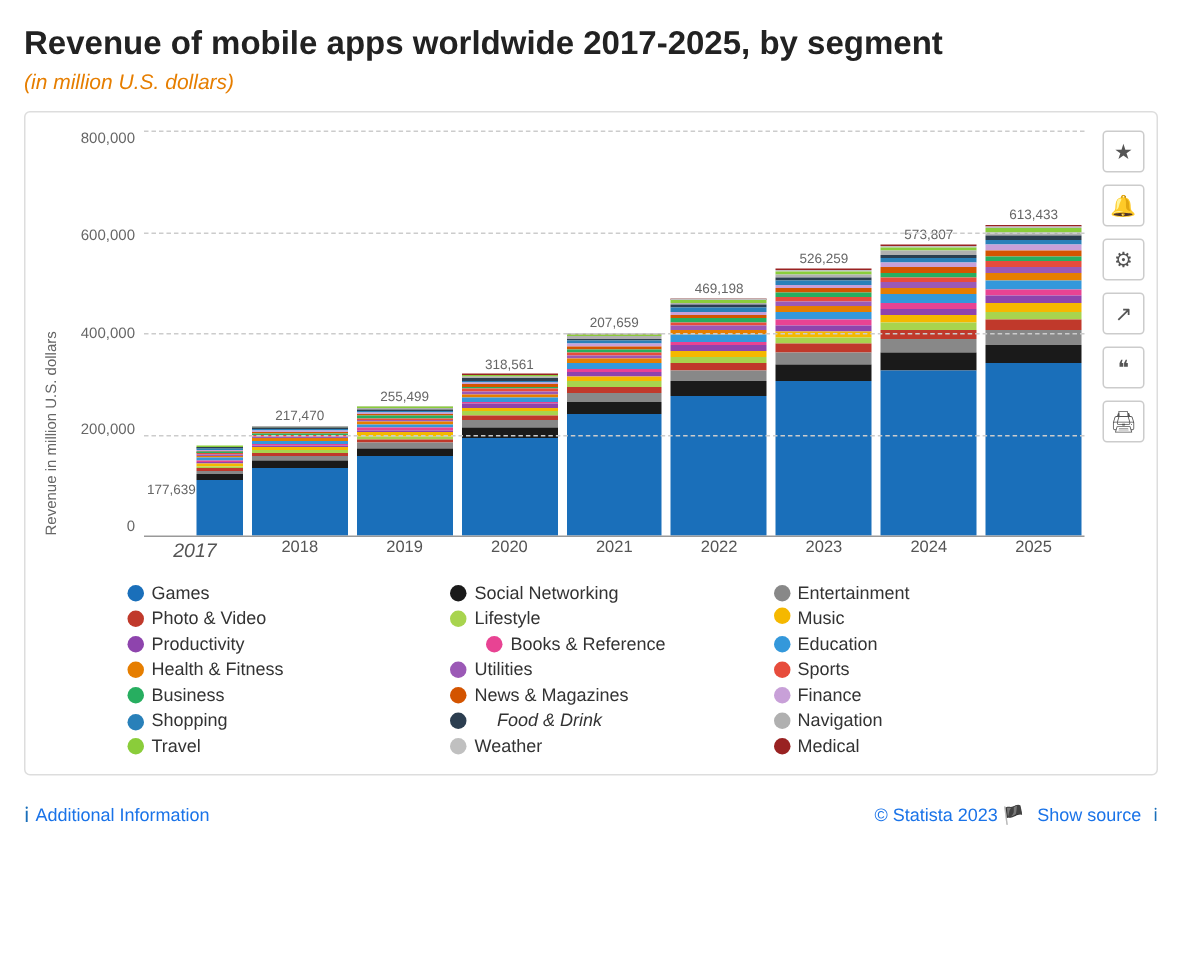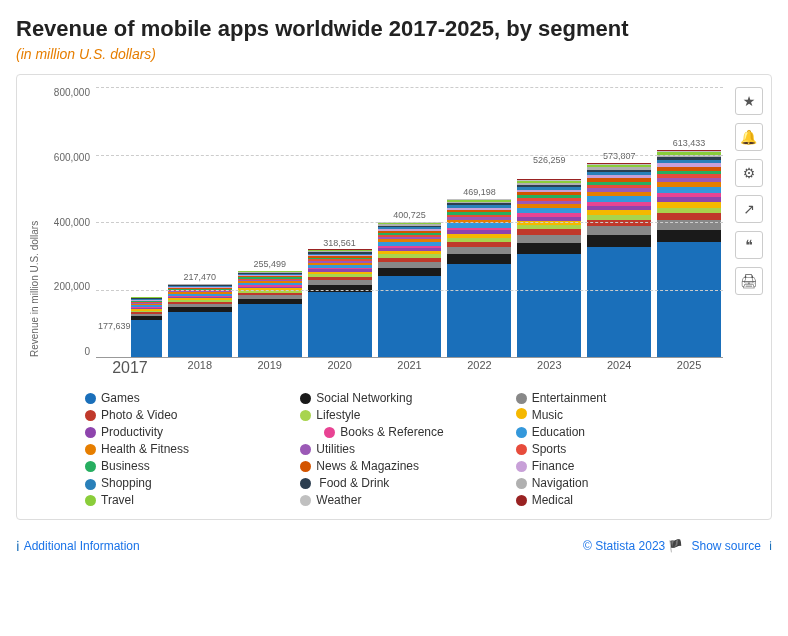--- a/index.html
+++ b/index.html
@@ -220,21 +220,21 @@
                   <div style="width: 100%; height: 1.51875px; background: rgb(200, 160, 216);"></div>
                   <div style="width: 100%; height: 1.35px; background: rgb(41, 128, 185);"></div>
                   <div style="width: 100%; height: 1.18125px; background: rgb(44, 62, 80);"></div>
                   <div style="width: 100%; height: 1.18125px; background: rgb(176, 176, 176);"></div>
                   <div style="width: 100%; height: 0.84375px; background: rgb(138, 205, 58);"></div>
                   <div style="width: 100%; height: 0.57375px; background: rgb(192, 192, 192);"></div>
                   <div style="width: 100%; height: 0.50625px; background: rgb(153, 34, 34);"></div>
                 </div>
               </div>
               <div style="display: flex; flex-direction: column; align-items: center; flex: 1 1 0%;">
-                <div style="font-size: 9px; color: rgb(102, 102, 102); margin-bottom: 2px; white-space: nowrap;">400,725</div>
+                <div style="font-size: 9px; color: rgb(102, 102, 102); margin-bottom: 2px; white-space: nowrap;">207,659</div>
                 <div style="width: 100%; display: flex; flex-direction: column-reverse; height: 135.245px;">
                   <div style="width: 100%; height: 84.375px; background: rgb(26, 111, 186);"></div>
                   <div style="width: 100%; height: 8.775px; background: rgb(26, 26, 26);"></div>
                   <div style="width: 100%; height: 6.4125px; background: rgb(136, 136, 136);"></div>
                   <div style="width: 100%; height: 4.05px; background: rgb(192, 57, 43);"></div>
                   <div style="width: 100%; height: 3.375px; background: rgb(168, 212, 78);"></div>
                   <div style="width: 100%; height: 3.375px; background: rgb(245, 184, 0);"></div>
                   <div style="width: 100%; height: 3.0375px; background: rgb(142, 68, 173);"></div>
                   <div style="width: 100%; height: 2.3625px; background: rgb(232, 67, 147);"></div>
                   <div style="width: 100%; height: 4.05px; background: rgb(52, 152, 219);"></div>
@@ -272,21 +272,21 @@
                   <div style="width: 100%; height: 2.53125px; background: rgb(200, 160, 216);"></div>
                   <div style="width: 100%; height: 2.3625px; background: rgb(41, 128, 185);"></div>
                   <div style="width: 100%; height: 2.025px; background: rgb(44, 62, 80);"></div>
                   <div style="width: 100%; height: 1.85625px; background: rgb(176, 176, 176);"></div>
                   <div style="width: 100%; height: 1.35px; background: rgb(138, 205, 58);"></div>
                   <div style="width: 100%; height: 0.84375px; background: rgb(192, 192, 192);"></div>
                   <div style="width: 100%; height: 0.84375px; background: rgb(153, 34, 34);"></div>
                 </div>
               </div>
               <div style="display: flex; flex-direction: column; align-items: center; flex: 1 1 0%;">
-                <div style="font-size: 9px; color: rgb(102, 102, 102); margin-bottom: 14px; white-space: nowrap; text-align: center;">526,259</div>
+                <div style="font-size: 9px; color: rgb(102, 102, 102); margin-bottom: 2px; white-space: nowrap; text-align: center;">526,259</div>
                 <div style="width: 100%; display: flex; flex-direction: column-reverse; height: 177.612px;">
                   <div style="width: 100%; height: 109.688px; background: rgb(26, 111, 186);"></div>
                   <div style="width: 100%; height: 11.475px; background: rgb(26, 26, 26);"></div>
                   <div style="width: 100%; height: 8.775px; background: rgb(136, 136, 136);"></div>
                   <div style="width: 100%; height: 6.075px; background: rgb(192, 57, 43);"></div>
                   <div style="width: 100%; height: 4.725px; background: rgb(168, 212, 78);"></div>
                   <div style="width: 100%; height: 4.725px; background: rgb(245, 184, 0);"></div>
                   <div style="width: 100%; height: 4.3875px; background: rgb(142, 68, 173);"></div>
                   <div style="width: 100%; height: 3.375px; background: rgb(232, 67, 147);"></div>
                   <div style="width: 100%; height: 5.4px; background: rgb(52, 152, 219);"></div>
@@ -354,21 +354,21 @@
                   <div style="width: 100%; height: 2.3625px; background: rgb(138, 205, 58);"></div>
                   <div style="width: 100%; height: 1.35px; background: rgb(192, 192, 192);"></div>
                   <div style="width: 100%; height: 1.35px; background: rgb(153, 34, 34);"></div>
                 </div>
               </div>
             </div>
         </div>
       </div>
 
       <div id="x-labels" style="display:flex; gap:6px; padding:2px 2px 0 54px; font-size:11px; color:#555;">
-      <div style="flex: 1 1 0%; text-align: center; font-size: 16px; color: rgb(85, 85, 85);">2017</div>
+      <div style="flex: 1 1 0%; text-align: center; font-size: 13px; color: rgb(85, 85, 85); font-style: italic;">2017</div>
           <div style="flex: 1 1 0%; text-align: center; font-size: 11px; color: rgb(85, 85, 85);">2018</div>
           <div style="flex: 1 1 0%; text-align: center; font-size: 11px; color: rgb(85, 85, 85);">2019</div>
           <div style="flex: 1 1 0%; text-align: center; font-size: 11px; color: rgb(85, 85, 85);">2020</div>
           <div style="flex: 1 1 0%; text-align: center; font-size: 11px; color: rgb(85, 85, 85);">2021</div>
           <div style="flex: 1 1 0%; text-align: center; font-size: 11px; color: rgb(85, 85, 85);">2022</div>
           <div style="flex: 1 1 0%; text-align: center; font-size: 11px; color: rgb(85, 85, 85);">2023</div>
           <div style="flex: 1 1 0%; text-align: center; font-size: 11px; color: rgb(85, 85, 85);">2024</div>
           <div style="flex: 1 1 0%; text-align: center; font-size: 11px; color: rgb(85, 85, 85);">2025</div>
         </div>
     </div>
@@ -432,21 +432,21 @@
         <span>News &amp; Magazines</span>
       </div>
       <div style="display: flex; align-items: center; gap: 5px;">
         <div style="width: 11px; height: 11px; border-radius: 50%; background: rgb(200, 160, 216); flex-shrink: 0;"></div>
         <span>Finance</span>
       </div>
       <div style="display: flex; align-items: flex-end; gap: 5px;">
         <div style="width: 11px; height: 11px; border-radius: 50%; background: rgb(41, 128, 185); flex-shrink: 0;"></div>
         <span>Shopping</span>
       </div>
-      <div style="display: flex; align-items: center; gap: 8px;">
+      <div style="display: flex; align-items: center; gap: 20px; font-style: italic;">
         <div style="width: 11px; height: 11px; border-radius: 50%; background: rgb(44, 62, 80); flex-shrink: 0;"></div>
         <span>Food &amp; Drink</span>
       </div>
       <div style="display: flex; align-items: center; gap: 5px;">
         <div style="width: 11px; height: 11px; border-radius: 50%; background: rgb(176, 176, 176); flex-shrink: 0;"></div>
         <span>Navigation</span>
       </div>
       <div style="display: flex; align-items: center; gap: 5px;">
         <div style="width: 11px; height: 11px; border-radius: 50%; background: rgb(138, 205, 58); flex-shrink: 0;"></div>
         <span>Travel</span>

